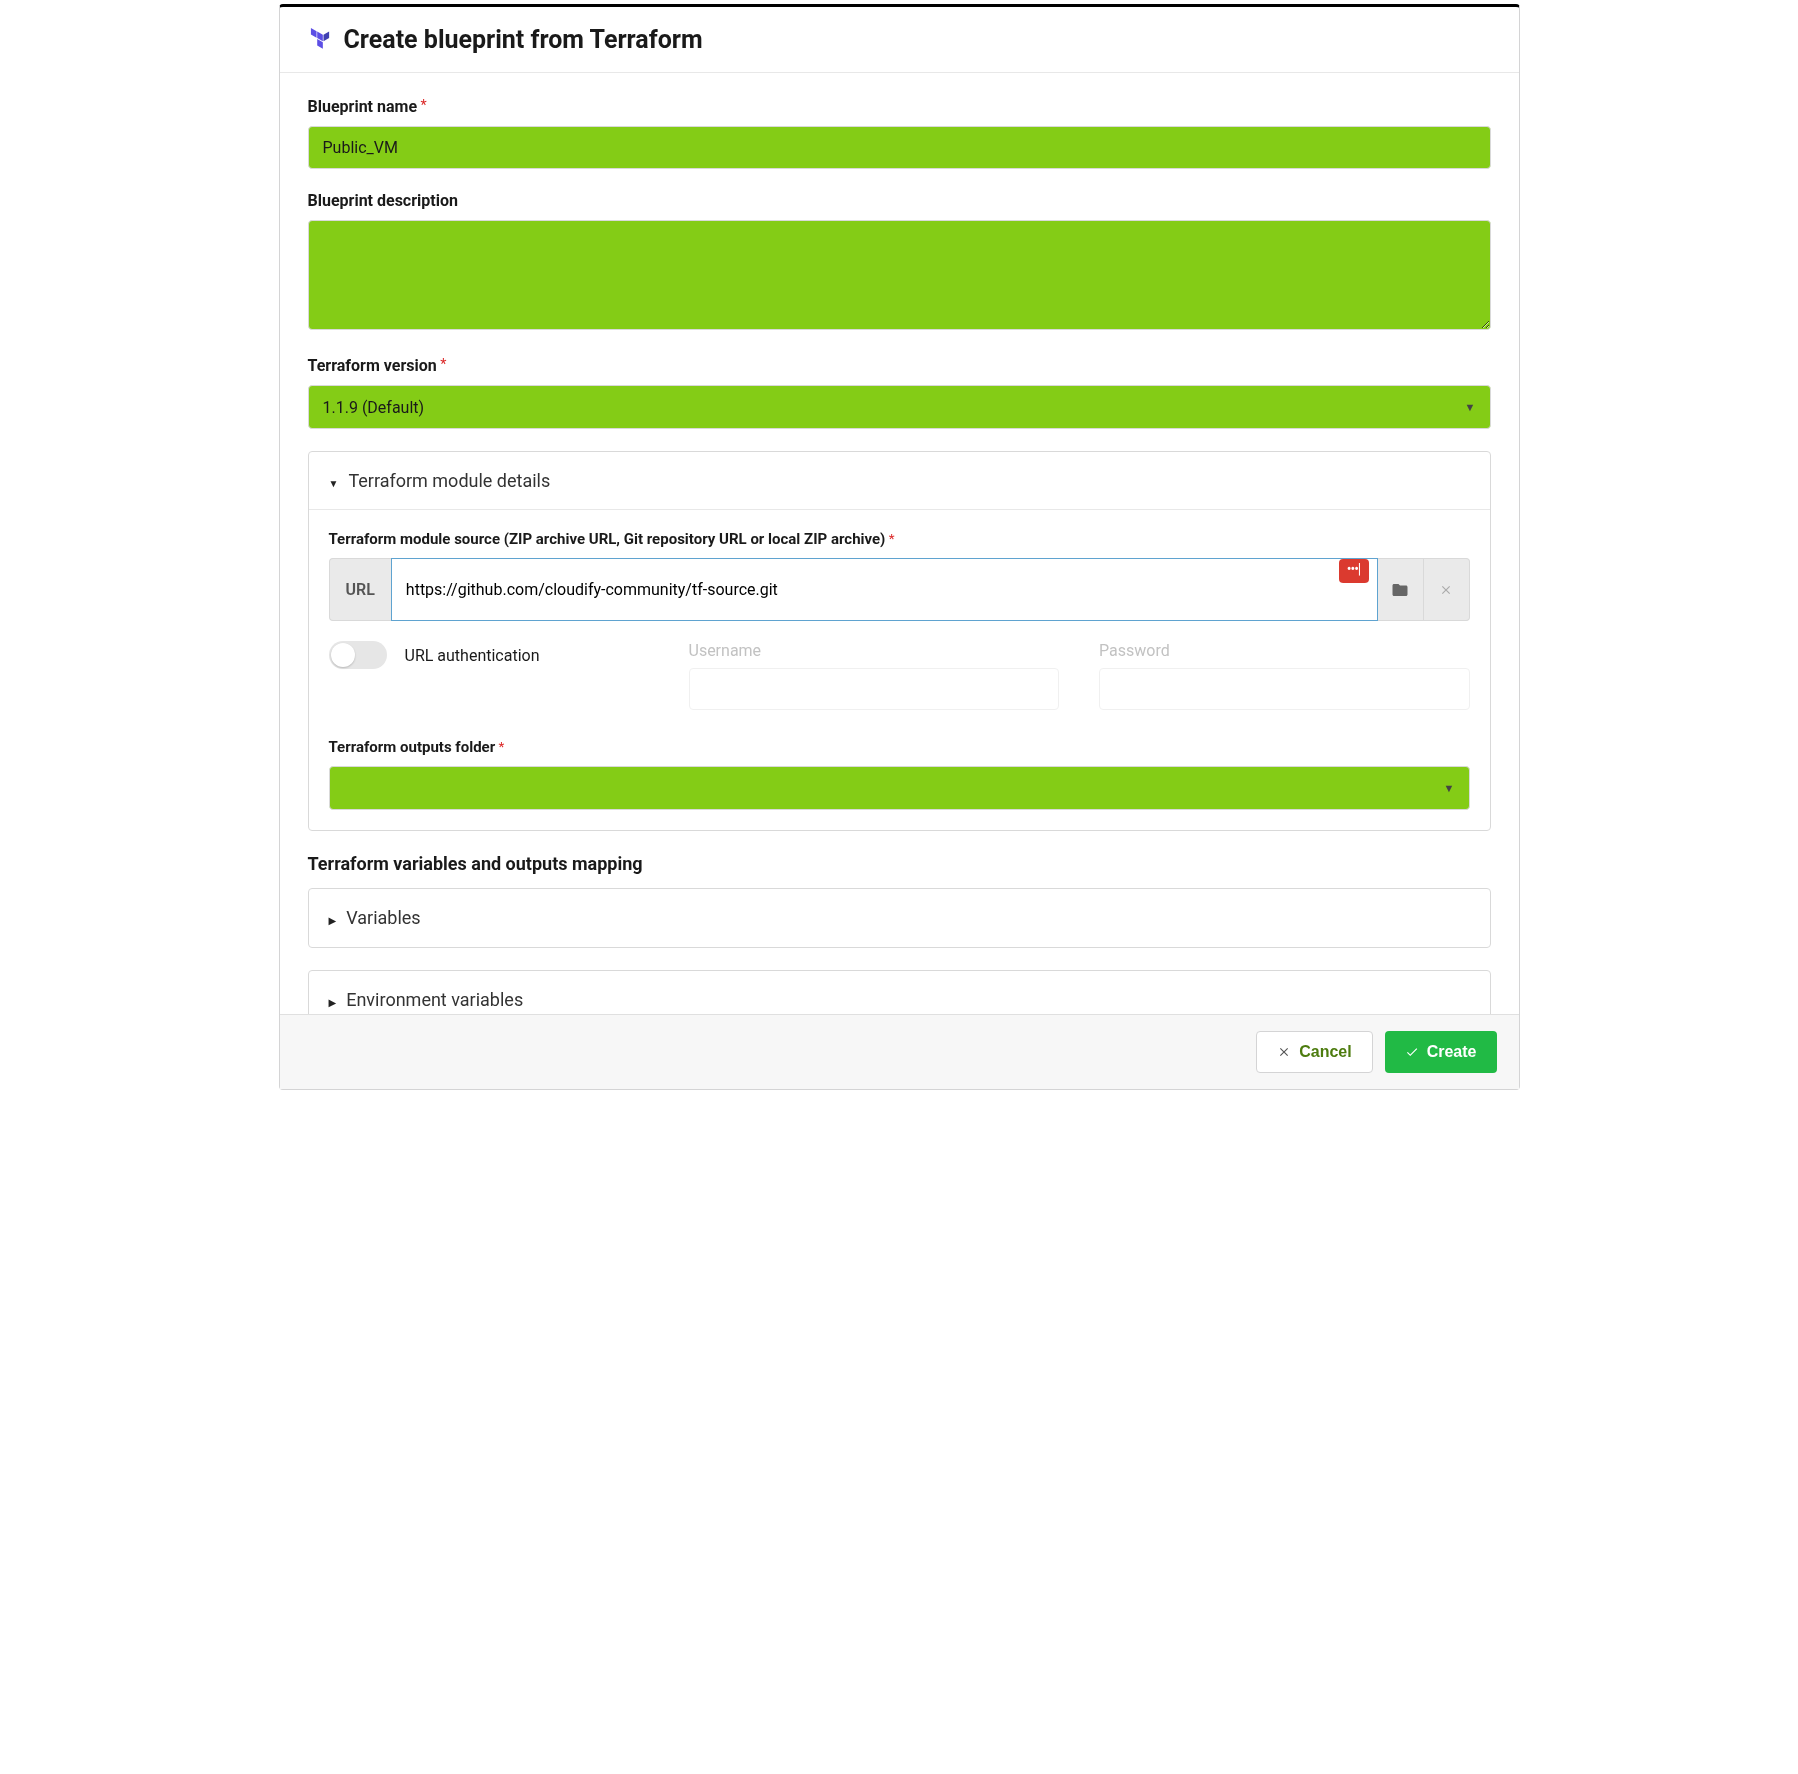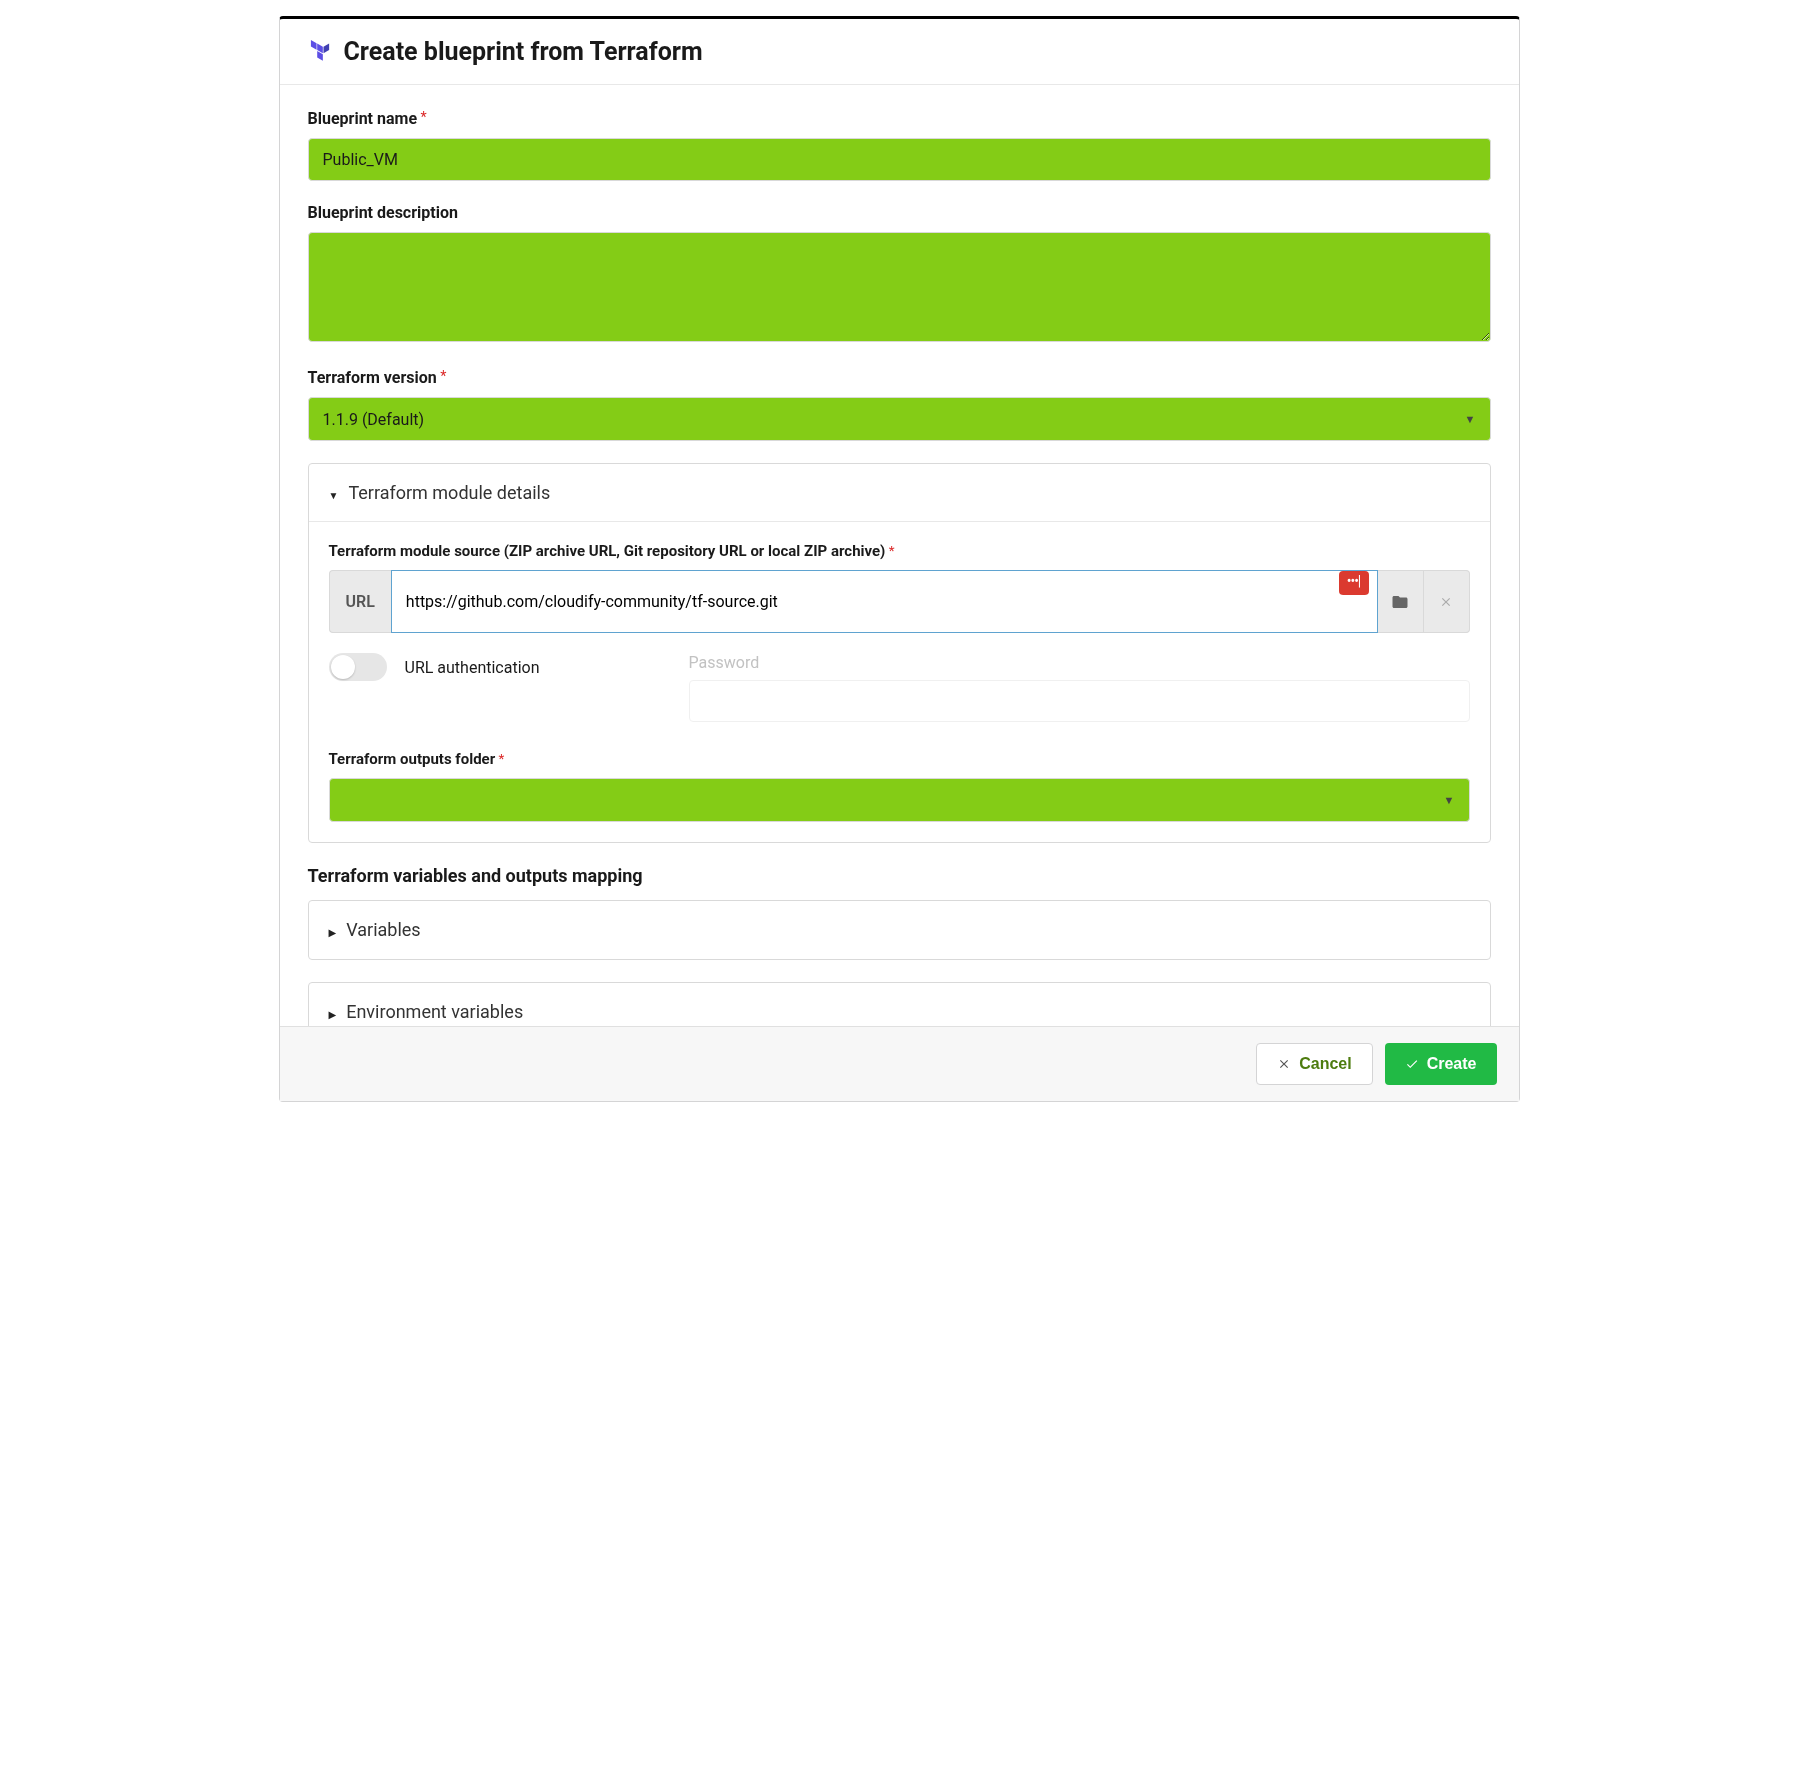--- a/index.html
+++ b/index.html
@@ -3,21 +3,21 @@
 <meta charset="utf-8">
 <style>
 * { box-sizing: border-box; margin: 0; padding: 0; }
 body {
   font-family: -apple-system, BlinkMacSystemFont, "Segoe UI", Roboto, Helvetica, Arial, sans-serif;
   background: #fff;
   color: #1a1a1a;
 }
 .modal {
   width: 1241px;
-  margin: 16px auto;
+  margin: 4px auto;
   border: 1px solid #d4d4d5;
   border-top: 3px solid #000;
   border-radius: 4px;
   background: #fff;
   display: flex;
   flex-direction: column;
   height: 1086px;
 }
 .modal-header {
   padding: 18px 28px;
@@ -260,20 +260,24 @@
             <svg width="14" height="14" viewBox="0 0 24 24" fill="#aaa">
                 <path d="M19 6.41L17.59 5 12 10.59 6.41 5 5 6.41 10.59 12 5 17.59 6.41 19 12 13.41 17.59 19 19 17.59 13.41 12z"></path>
               </svg>
           </div>
         </div>
 
         <div class="auth-row">
           <div class="auth-left">
             <div class="toggle"></div>
             <span class="auth-label">URL authentication</span>
+          </div>
+          <div class="cred-col">
+            <label class="cred-label">Username</label>
+            <input class="cred-input" type="text" disabled="" style="">
           </div>
           <div class="cred-col">
             <label class="cred-label">Password</label>
             <input class="cred-input" type="password" disabled="" style="">
           </div>
         </div>
 
         <div class="folder-field">
           <label class="field-label required" style="font-size:15px">Terraform outputs folder</label>
           <div class="select">

